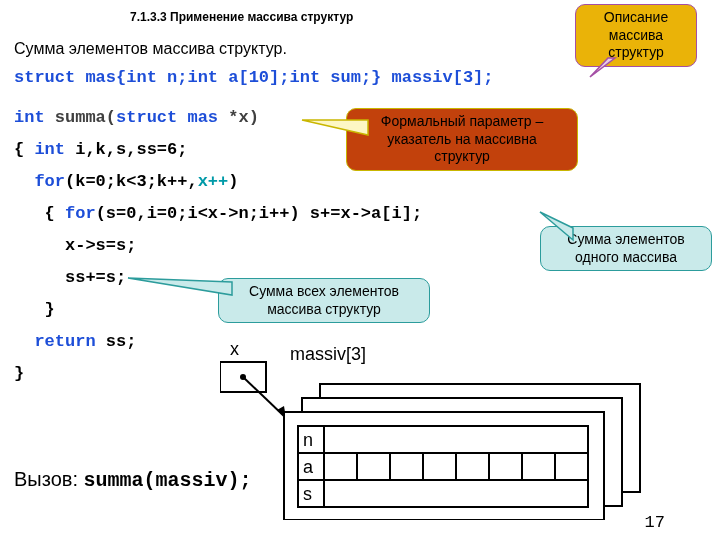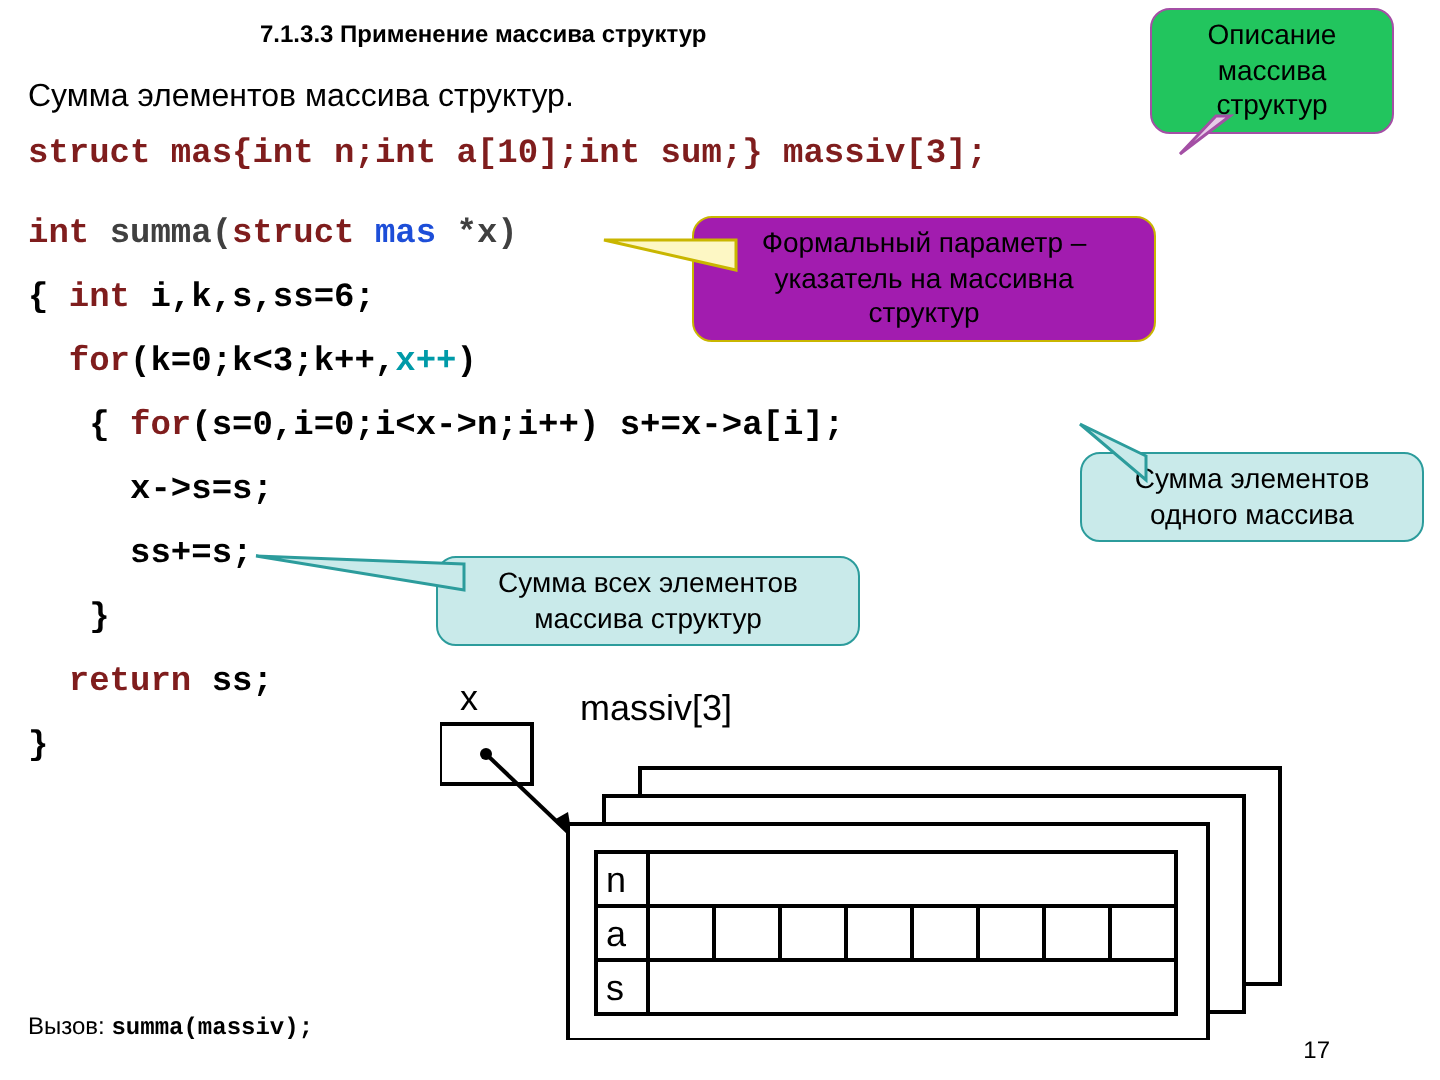--- a/index.html
+++ b/index.html
@@ -23,47 +23,47 @@
     top:40px;left:14px;
     font-size:16px;
   }
   .code{
     font-family:"Courier New",monospace;
     font-weight:700;
     font-size:17px;
     white-space:pre;
     position:absolute;
   }
-  .navy{color:#7f1d1d}
+  .navy{color:#1d4ed8}
   .magenta{color:#1d4ed8}
   .teal{color:#009aa8}
   .black{color:#404040}
   .callout{
     position:absolute;
     border:1.5px solid;
     border-radius:10px;
     padding:4px 10px;
     font-size:14px;
     text-align:center;
     line-height:1.25;
     background:#fff;
   }
-  .c-purple{background:#22c55e;border-color:#a44fa5}
-  .c-yellow{background:#a21caf;border-color:#c9b600}
+  .c-purple{background:#eab308;border-color:#a44fa5}
+  .c-yellow{background:#c2410c;border-color:#c9b600}
   .c-teal{background:#c9eaea;border-color:#2c9c9c}
   .page-num{
     position:absolute;
     right:55px;bottom:8px;
-    font-family:Liberation Sans, sans-serif;
-    font-size:12px;
+    font-family:Liberation Mono, monospace;
+    font-size:17px;
   }
   .call-label{
     position:absolute;
-    left:14px;bottom:19px;
-    font-size:12px;
+    left:14px;bottom:48px;
+    font-size:20px;
     text-align:center;
   }
   .call-code{
     font-family:"Courier New",monospace;
     font-weight:700;
   }
   svg.tails{position:absolute;pointer-events:none}
   .diagram{position:absolute;left:220px;top:340px}
   .diagram text{font-family:Arial;font-size:18px}
 </style>

